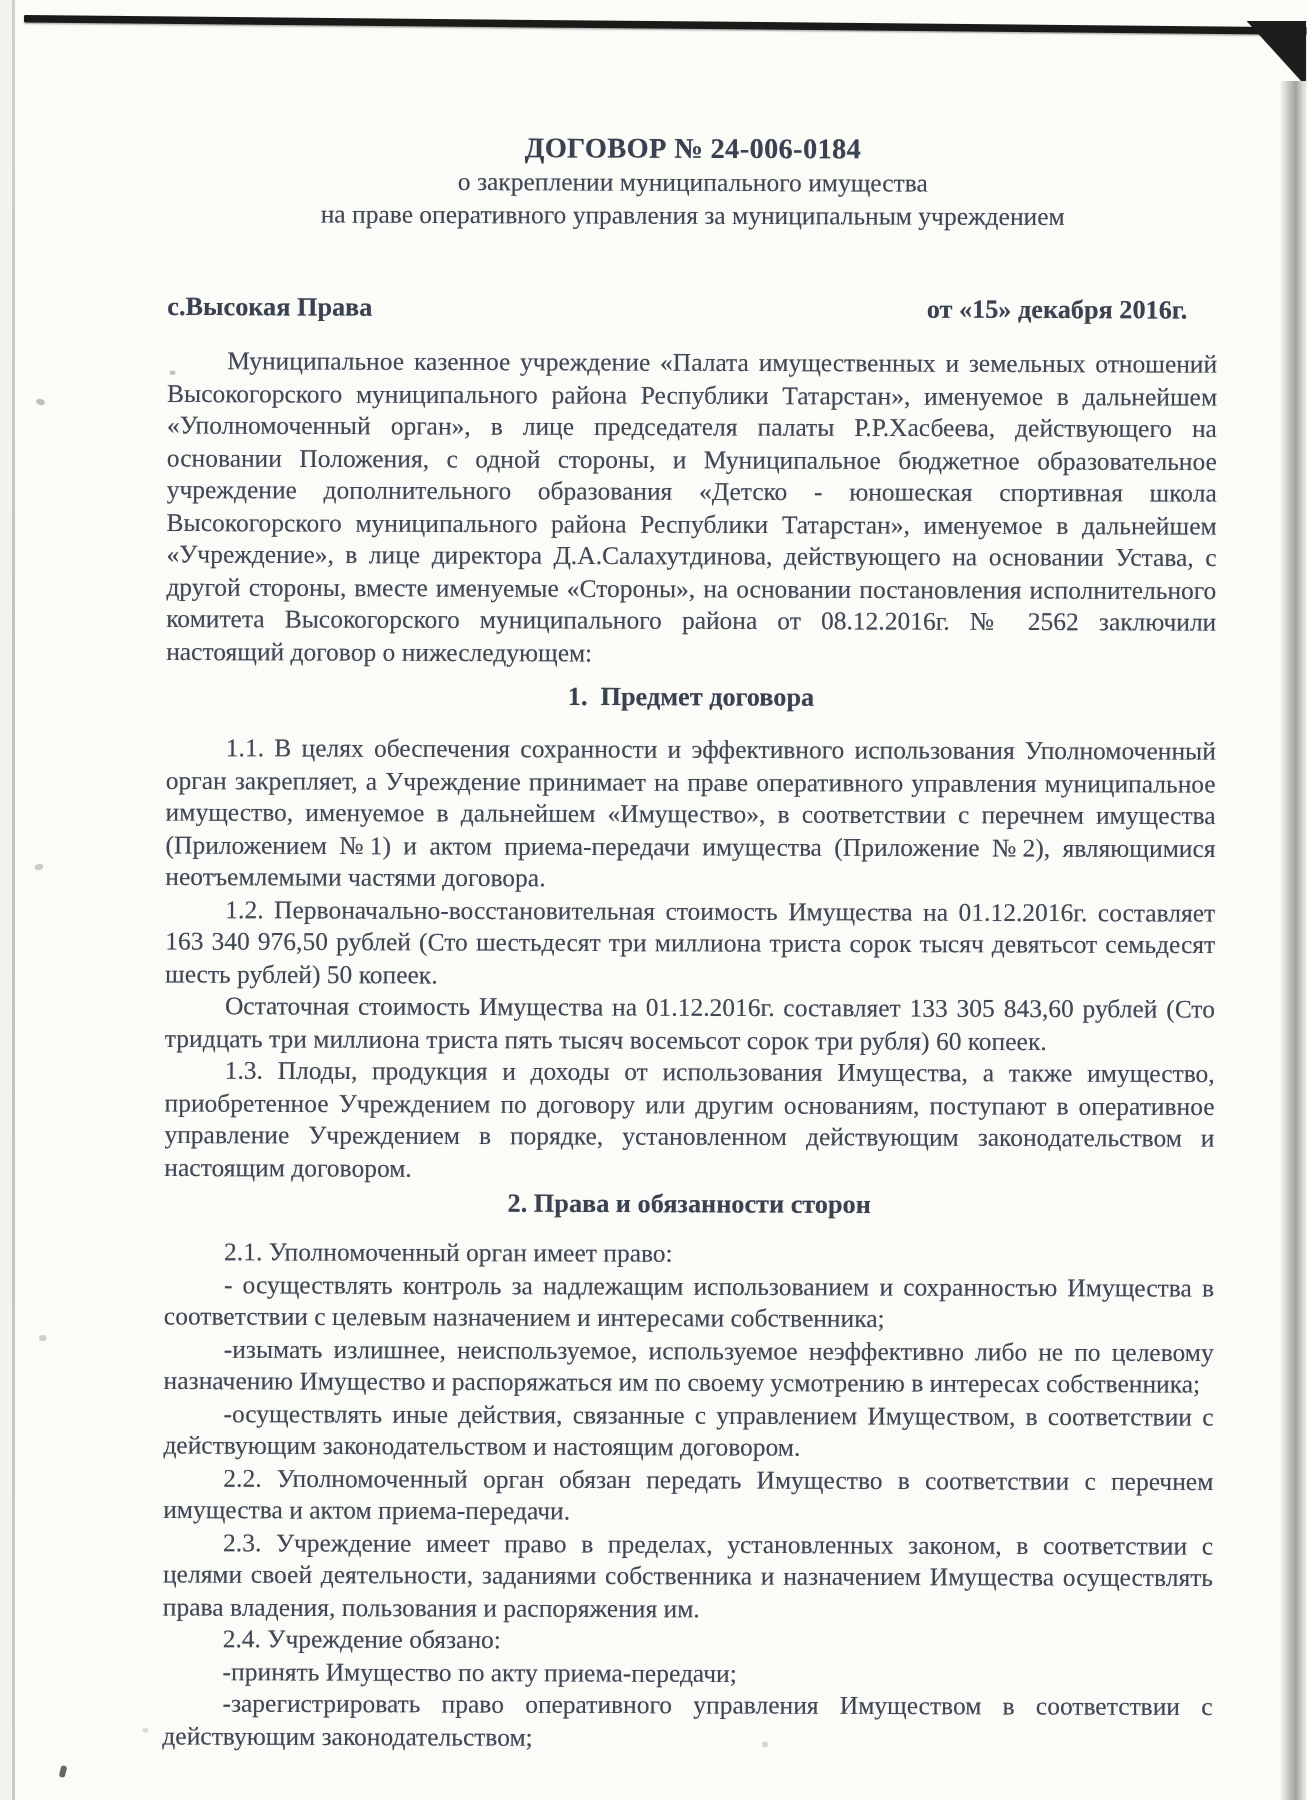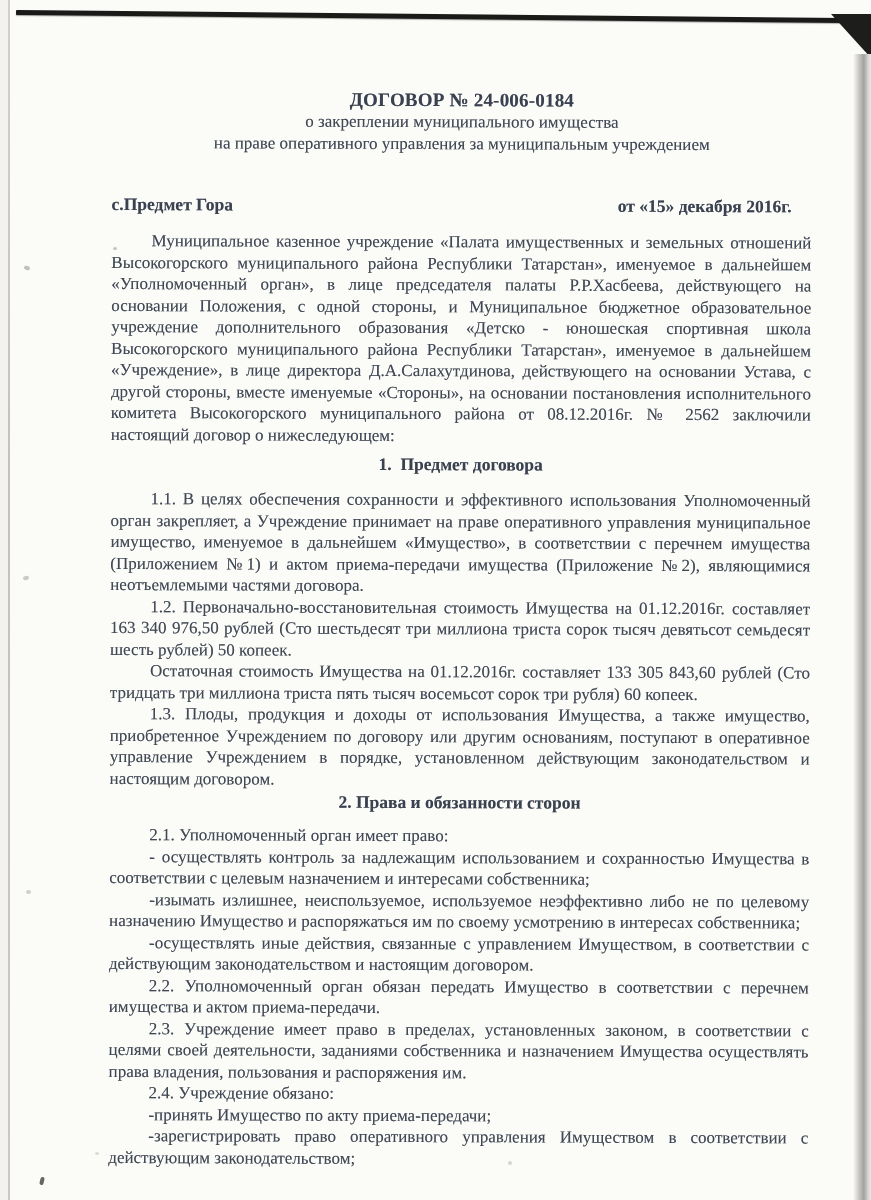--- a/index.html
+++ b/index.html
@@ -134,21 +134,21 @@
   <div class="spk s6"></div>
   <div class="mark-quote"></div>
 
   <div class="content">
 
     <h1 class="doc-title">ДОГОВОР № 24-006-0184</h1>
     <div class="doc-sub">о закреплении муниципального имущества</div>
     <div class="doc-sub">на праве оперативного управления за муниципальным учреждением</div>
 
     <div class="place-date">
-      <span>с.Предмет Гора</span>
+      <span>с.Высокая Права</span>
       <span>от «15» декабря 2016г.</span>
     </div>
 
     <p class="body preamble">Муниципальное казенное учреждение «Палата имущественных и земельных отношений Высокогорского муниципального района Республики Татарстан», именуемое в дальнейшем «Уполномоченный орган», в лице председателя палаты Р.Р.Хасбеева, действующего на основании Положения, с одной стороны, и Муниципальное бюджетное образовательное учреждение дополнительного образования «Детско - юношеская спортивная школа Высокогорского муниципального района Республики Татарстан», именуемое в дальнейшем «Учреждение», в лице директора Д.А.Салахутдинова, действующего на основании Устава, с другой стороны, вместе именуемые «Стороны», на основании постановления исполнительного комитета Высокогорского муниципального района от 08.12.2016г. № 2562 заключили настоящий договор о нижеследующем:</p>
 
     <h2 class="sec sec1">1.&nbsp; Предмет договора</h2>
     <p class="body">1.1. В целях обеспечения сохранности и эффективного использования Уполномоченный орган закрепляет, а Учреждение принимает на праве оперативного управления муниципальное имущество, именуемое в дальнейшем «Имущество», в соответствии с перечнем имущества (Приложением №1) и актом приема-передачи имущества (Приложение №2), являющимися неотъемлемыми частями договора.</p>
     <p class="body">1.2. Первоначально-восстановительная стоимость Имущества на 01.12.2016г. составляет 163&nbsp;340&nbsp;976,50 рублей (Сто шестьдесят три миллиона триста сорок тысяч девятьсот семьдесят шесть рублей) 50 копеек.</p>
     <p class="body">Остаточная стоимость Имущества на 01.12.2016г. составляет 133&nbsp;305&nbsp;843,60 рублей (Сто тридцать три миллиона триста пять тысяч восемьсот сорок три рубля) 60 копеек.</p>
     <p class="body">1.3. Плоды, продукция и доходы от использования Имущества, а также имущество, приобретенное Учреждением по договору или другим основаниям, поступают в оперативное управление Учреждением в порядке, установленном действующим законодательством и настоящим договором.</p>

